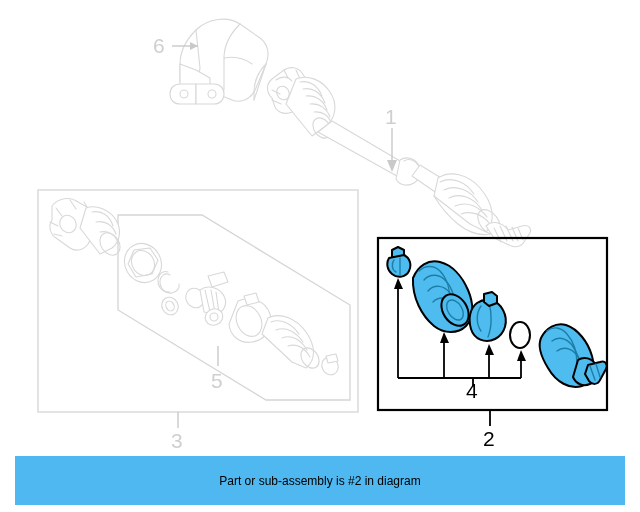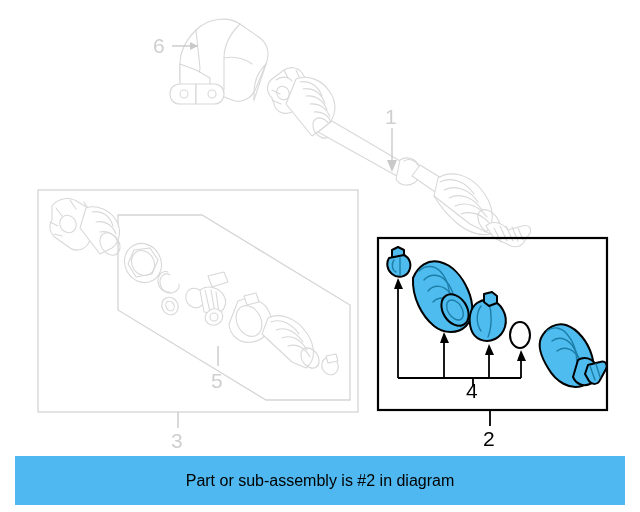--- a/index.html
+++ b/index.html
@@ -37,21 +37,21 @@
     width: 610px;
     height: 49px;
     display: flex;
     flex-direction: column;
     align-items: center;
     justify-content: center;
     box-sizing: border-box;
   }
   .banner-line {
     font-family: "Liberation Sans", sans-serif;
-    font-size: 16px;
+    font-size: 12px;
     line-height: 22px;
     color: #000000;
     text-align: center;
     white-space: nowrap;
   }
   .callout-label {
     font-family: "Liberation Sans", sans-serif;
     font-size: 21px;
     fill: #000000;
   }

